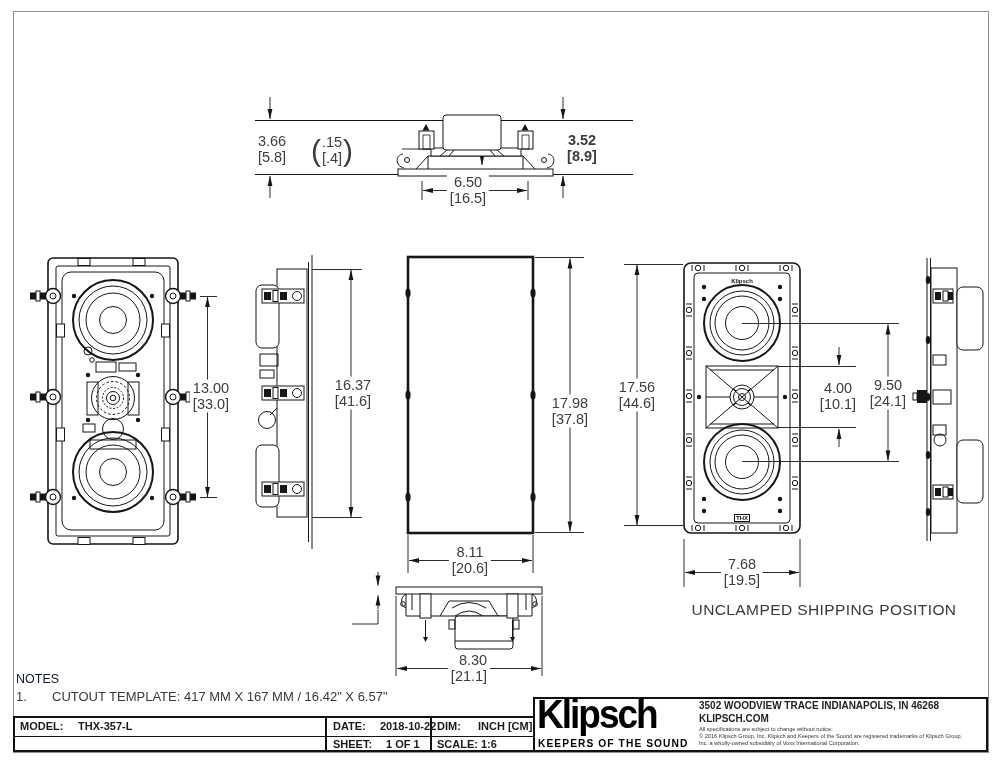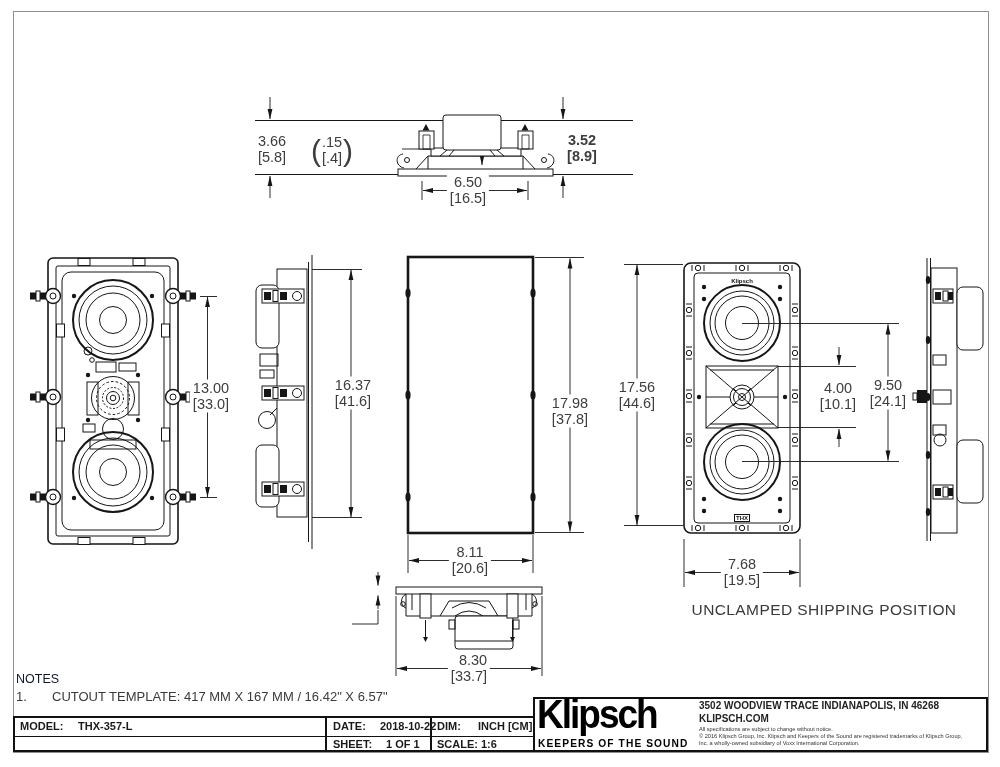--- a/index.html
+++ b/index.html
@@ -376,21 +376,21 @@
   <div class="dim" style="left:888px;top:393px;">
     <div>9.50</div>
     <div>[24.1]</div>
   </div>
   <div class="dim" style="left:742px;top:572px;">
     <div>7.68</div>
     <div>[19.5]</div>
   </div>
   <div class="dim" style="left:469px;top:668px;text-align:right;">
     <div>8.30</div>
-    <div>[33.7]</div>
+    <div>[21.1]</div>
   </div>
 
   <div class="caption" style="left:824px;top:610px;">UNCLAMPED SHIPPING POSITION</div>
 
   <div class="tiny-label" style="left:742px;top:281px;">Klipsch</div>
   <div class="tiny-label thx" style="left:742px;top:518px;">THX</div>
 
   <div class="notes-title">NOTES</div>
   <div class="note-no">1.</div>
   <div class="note-text">CUTOUT TEMPLATE: 417 MM X 167 MM  / 16.42" X 6.57"</div>

